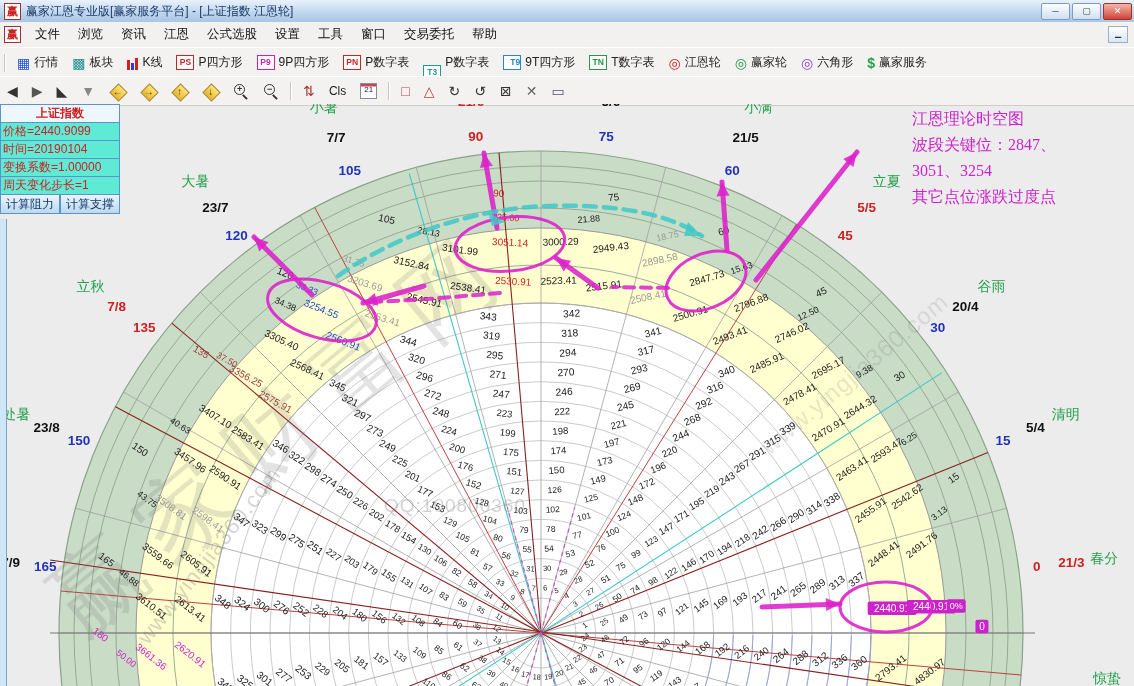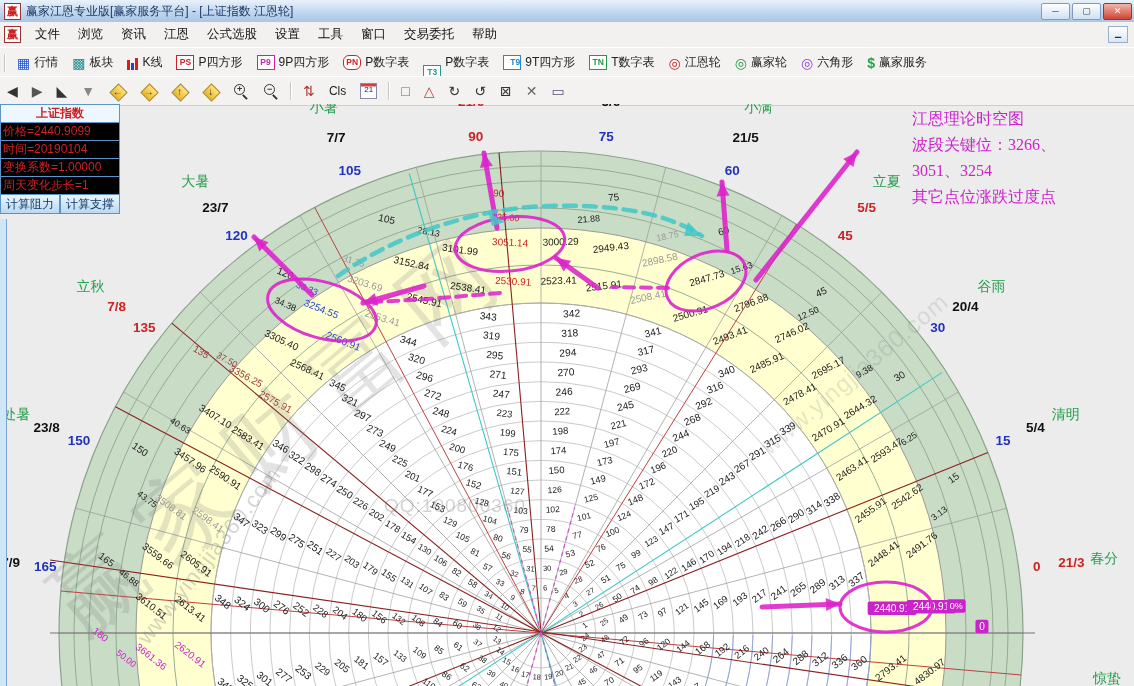--- a/index.html
+++ b/index.html
@@ -37,21 +37,21 @@
     font-size:10px;color:#333;line-height:15px;font-weight:bold;}
   .zoomi{position:relative;width:16px;height:16px;display:inline-block;}
   .zoomi i{position:absolute;left:1px;top:1px;width:9px;height:9px;border:1.6px solid #333;border-radius:50%;
     font-style:normal;font-size:9px;line-height:9px;text-align:center;color:#333;font-weight:bold;}
   .zoomi u{position:absolute;right:1px;bottom:1px;width:6px;height:1.8px;background:#333;transform:rotate(45deg);text-decoration:none;}
   .cal{display:inline-block;width:15px;height:14px;border:1px solid #88a;background:#fff;font-size:8px;
     line-height:12px;text-align:center;color:#126;box-shadow:inset 0 2.5px 0 #c44;}
   .panel{position:absolute;left:0;top:104px;width:120px;z-index:5;font-size:12px;}
   .panel .hdr{background:#eef7ff;border:1px solid #5c94c8;color:#cc2222;font-weight:bold;text-align:center;
     height:17px;line-height:17px;}
-  .panel .row{background:#000000;border:1px solid #5c94c8;border-top:none;color:#cc2222;height:17px;
+  .panel .row{background:#5eead4;border:1px solid #5c94c8;border-top:none;color:#cc2222;height:17px;
     line-height:17px;padding-left:2px;white-space:nowrap;overflow:hidden;}
   .panel .btns{display:flex;}
   .panel .pbtn{background:linear-gradient(#eaf5fd,#bcd9ef);border:1px solid #5c94c8;border-top:none;color:#123a66;
     height:18px;line-height:18px;text-align:center;flex:1;white-space:nowrap;padding:0 2px;}
   .leftstrip{position:absolute;left:0;top:219px;width:6px;height:467px;background:#cfe6f7;
     border-right:1px solid #7aa6cc;z-index:4;}
   #wheelsvg{position:absolute;left:0;top:104px;}
   .anno{position:absolute;left:912px;top:106px;z-index:6;color:#cc22cc;font-size:16px;line-height:26px;white-space:nowrap;font-family:Liberation Serif, serif;}
 </style>
 </head>
@@ -104,21 +104,21 @@
     </span>
     <span class="tb-item">
       <span class="badge" style="border-color: rgb(204, 34, 34); color: rgb(204, 34, 34);">PS</span>
       <span>P四方形</span>
     </span>
     <span class="tb-item">
       <span class="badge" style="border-color: rgb(204, 34, 170); color: rgb(204, 34, 170);">P9</span>
       <span>9P四方形</span>
     </span>
     <span class="tb-item">
-      <span class="badge" style="border-color: rgb(204, 34, 34); color: rgb(204, 34, 34); border-radius: 6px;">PN</span>
+      <span class="badge" style="border-color: rgb(204, 34, 34); color: rgb(204, 34, 34);">PN</span>
       <span>P数字表</span>
     </span>
     <span class="tb-item">
       <span class="badge" style="border-color: rgb(34, 153, 143); color: rgb(34, 153, 143); margin-top: 20px;">T3</span>
       <span>P数字表</span>
     </span>
     <span class="tb-item">
       <span class="badge" style="border-color: rgb(34, 136, 204); color: rgb(34, 136, 204); text-align: right;">T9</span>
       <span>9T四方形</span>
     </span>
@@ -821,16 +821,16 @@
     <polygon points="363,303 378.2310570792254,305.5029782758499 374.7410999879773,292.9801910660772" fill="#dd22cc" opacity="0.88"></polygon>
     <path d="M 668 288 L 612 287" fill="none" stroke="#dd22cc" stroke-width="4" stroke-dasharray="10 7" stroke-linecap="round" opacity="0.85"></path>
     <path d="M 500 293 L 428 299 L 374 302" fill="none" stroke="#dd22cc" stroke-width="4" stroke-dasharray="10 7" stroke-linecap="round" opacity="0.85"></path>
     <path d="M 338 276 C 400 232 480 208 548 206 C 620 204 668 214 702 236" fill="none" stroke="#3fc8c8" stroke-width="4.5" stroke-dasharray="12 8" stroke-linecap="round" opacity="0.85"></path>
     <polygon points="702,236 688,222 684,236" fill="#3fc8c8" opacity="0.85"></polygon>
     <polygon points="505,222 488,212 492,226" fill="#3fc8c8" opacity="0.85"></polygon>
   </svg>
 
 <div class="anno" id="anno-block" style="color: rgb(204, 34, 204);">
     <div>江恩理论时空图</div>
-    <div>波段关键位：3266、</div>
+    <div>波段关键位：2847、</div>
     <div>3051、3254</div>
     <div>其它点位涨跌过度点</div>
   </div>
 
 </body></html>

